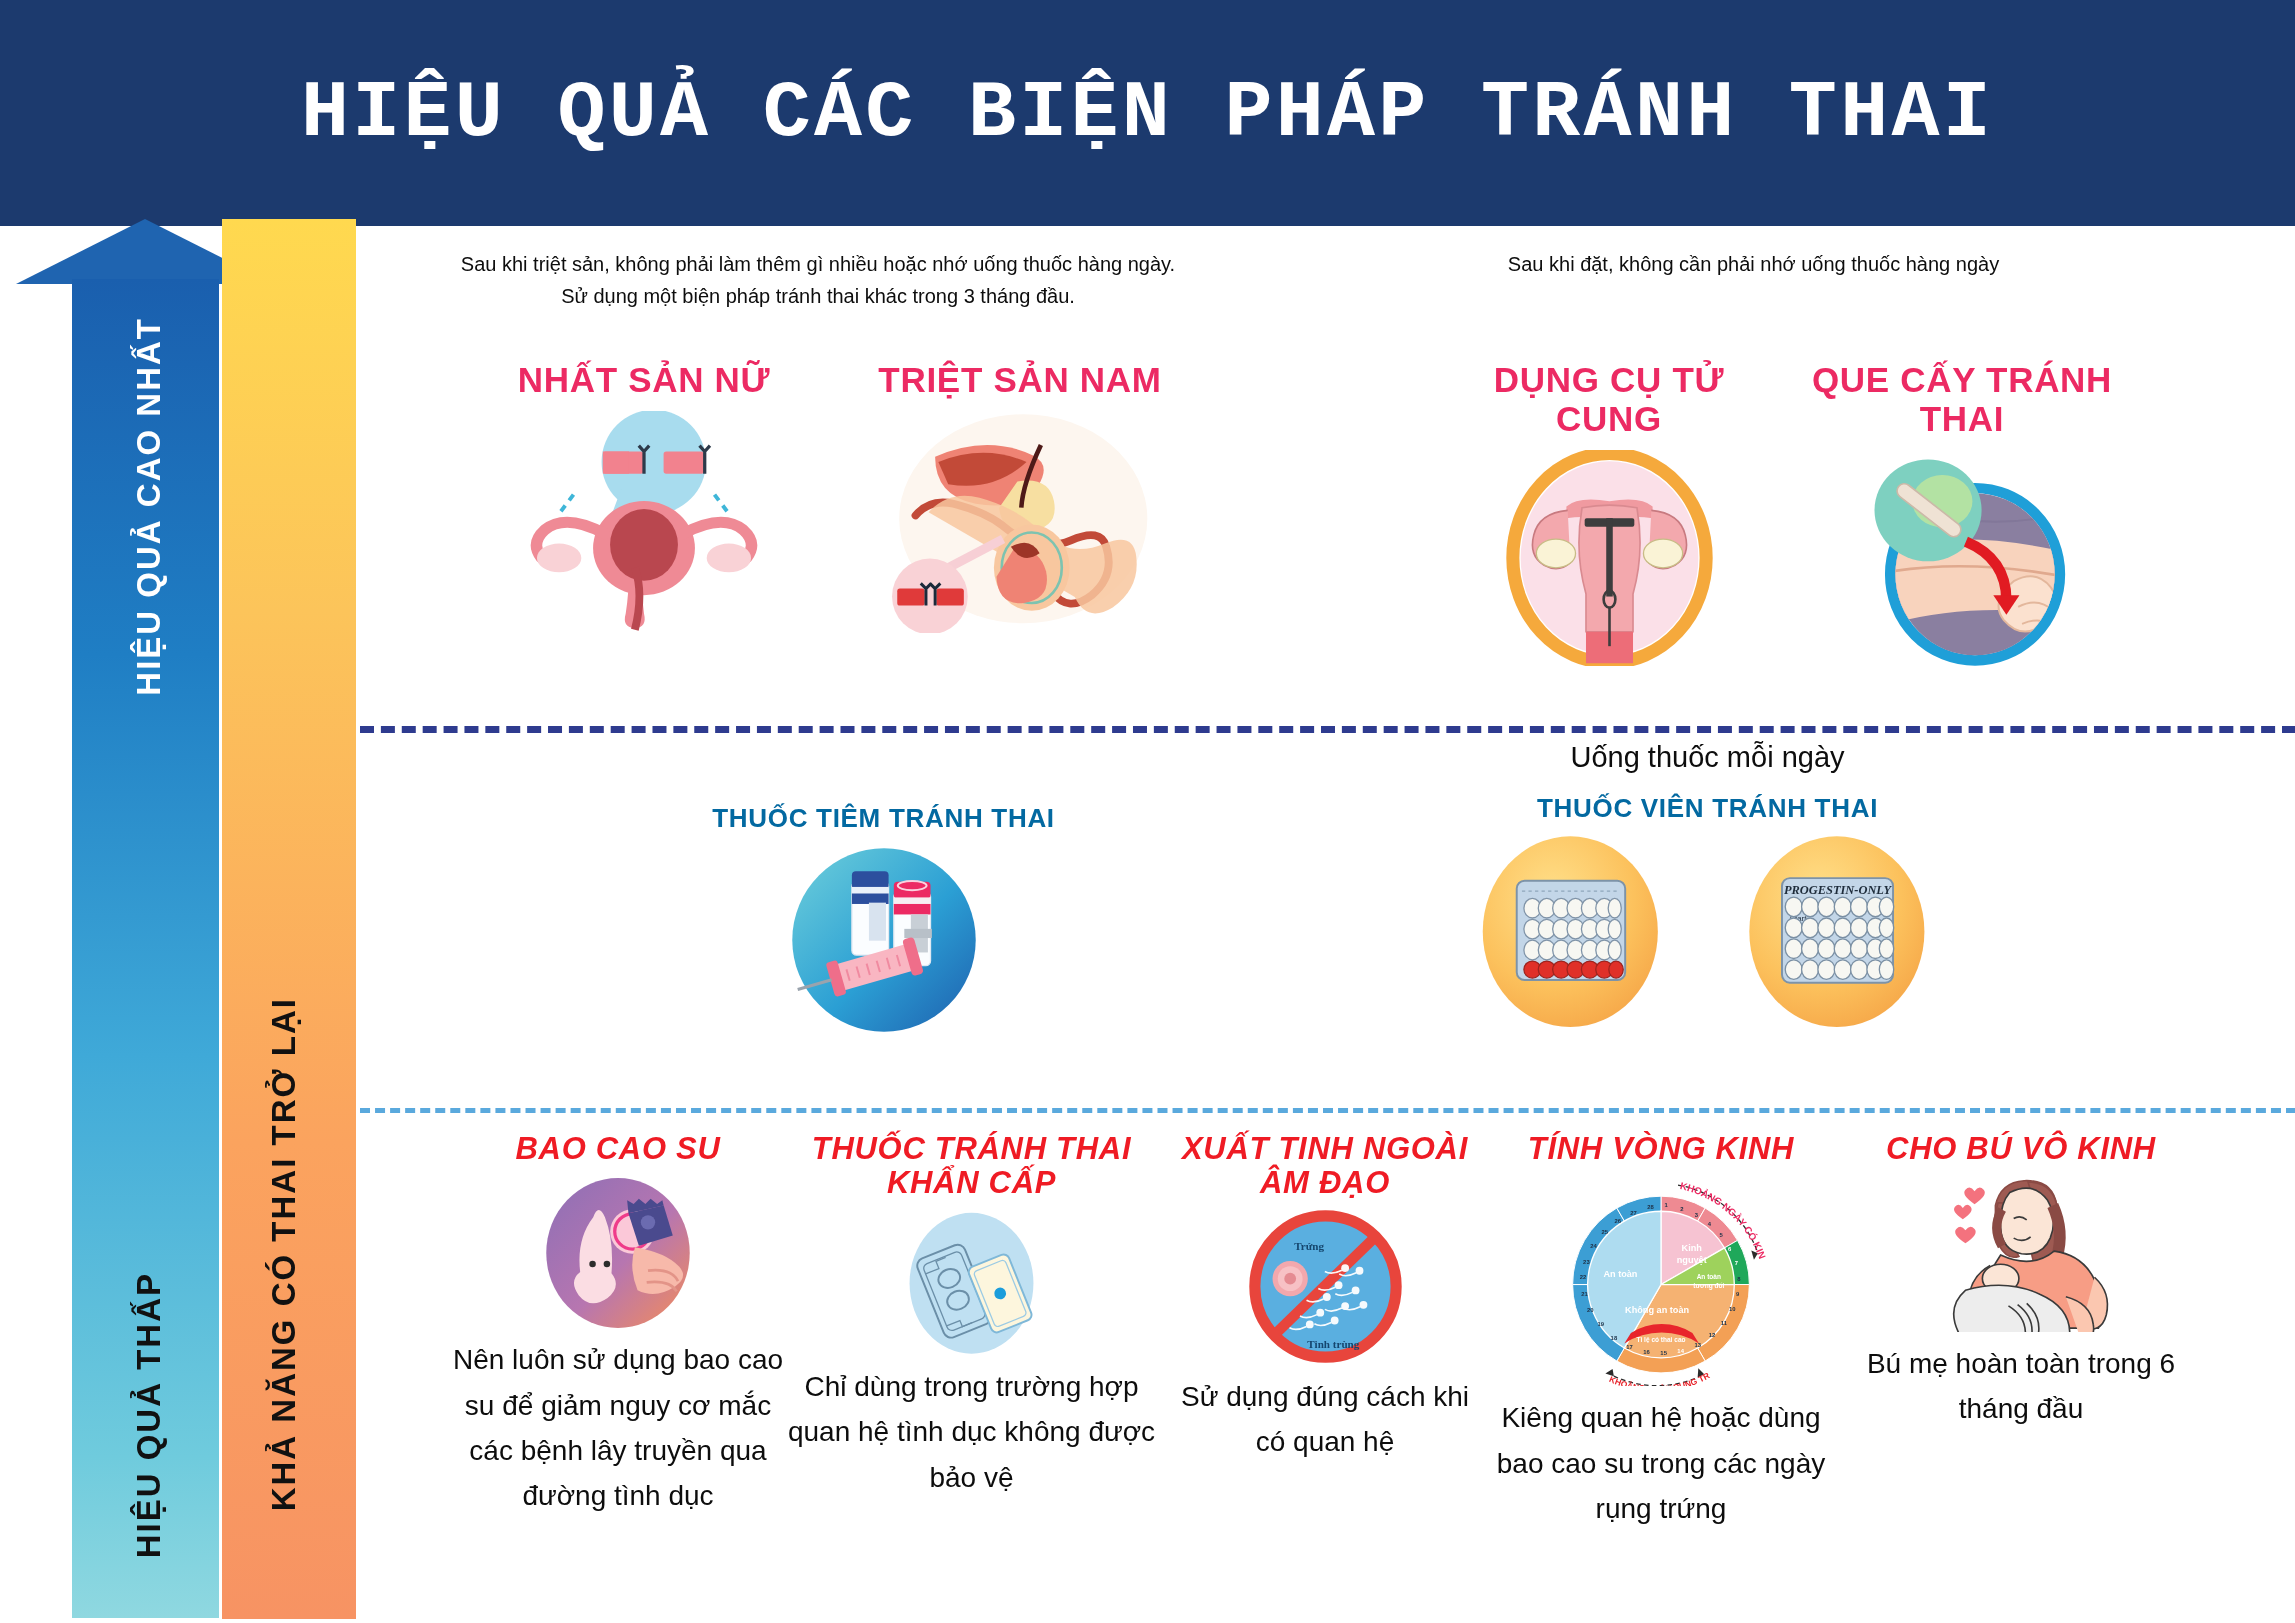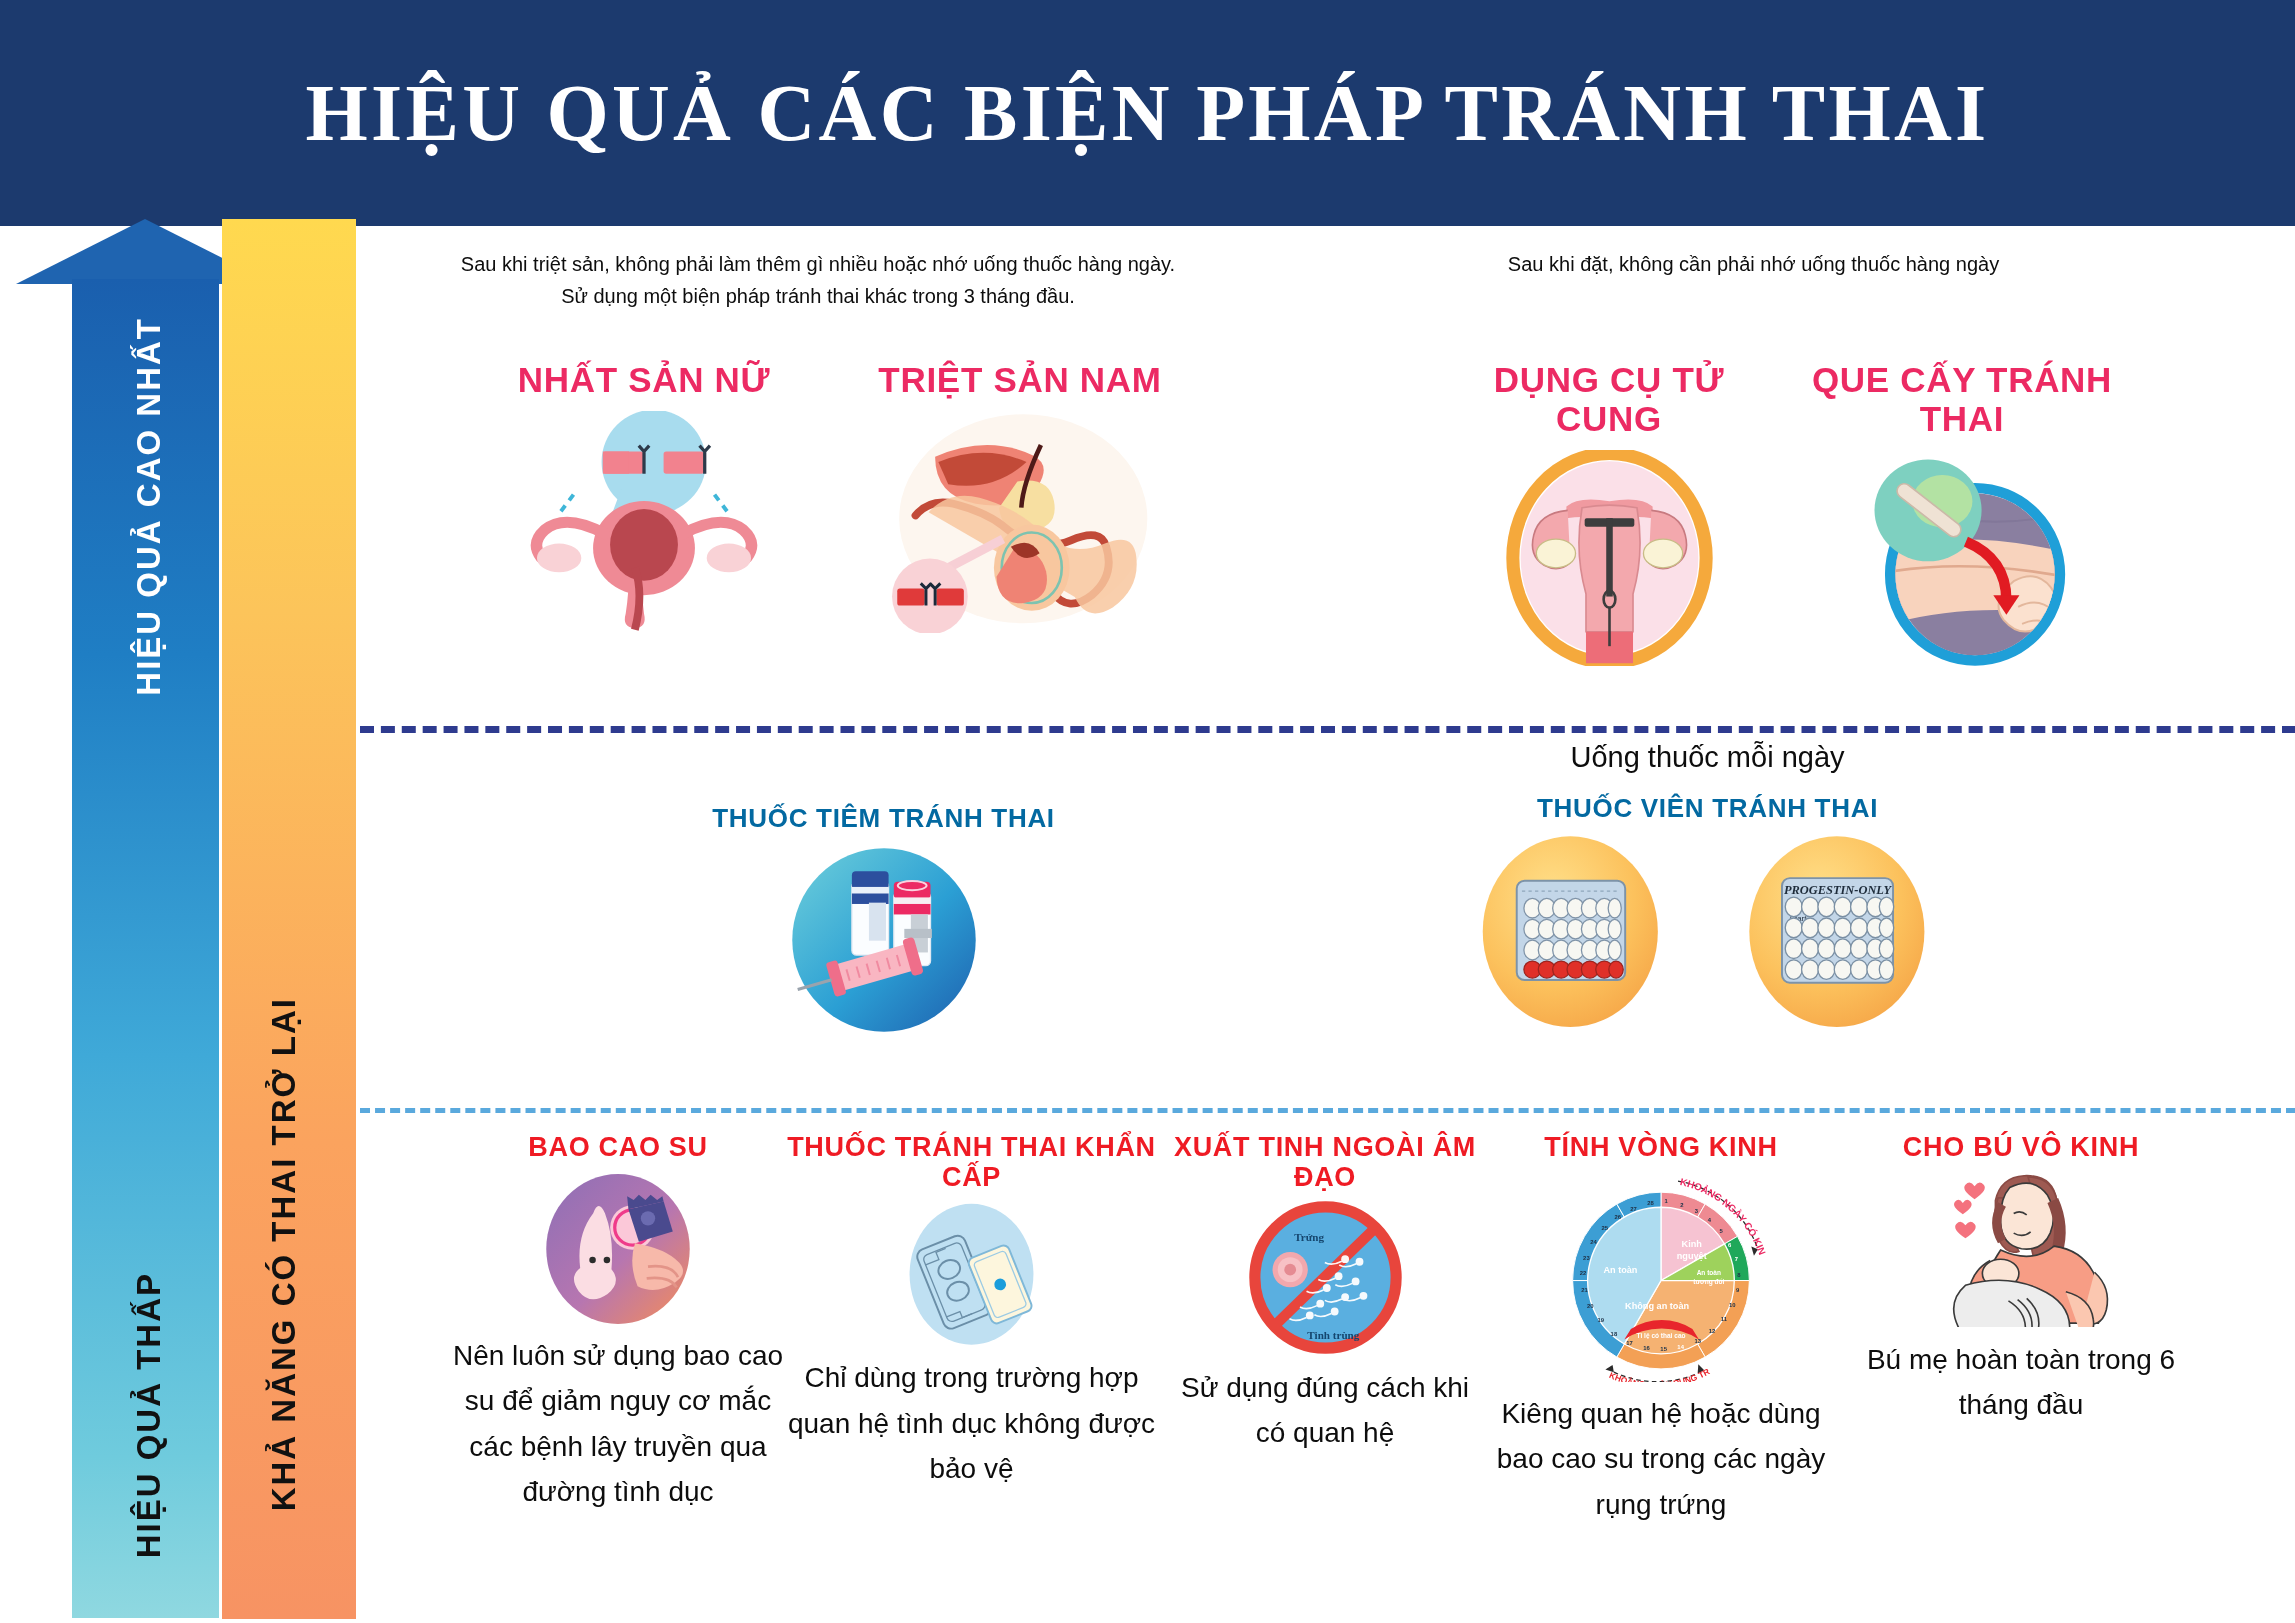--- a/index.html
+++ b/index.html
@@ -15,21 +15,21 @@
   .header {
     position: absolute; left: 0; top: 0; width: 2295px; height: 226px;
     background: #1c3a6e;
     display: flex; align-items: center; justify-content: center;
   }
   .header-title {
     color: #ffffff;
     font-size: 80px;
     font-weight: bold;
     letter-spacing: 3.3px;
-    font-family: Liberation Serif, serif;
+    font-family: Liberation Mono, monospace;
     white-space: nowrap;
   }
 
   
   .eff-arrow {
     position: absolute; left: 72px; top: 219px; width: 147px; height: 1400px;
   }
   .eff-arrow .head {
     position: absolute; left: -56px; top: 0; width: 258px; height: 65px;
     background: #1f64b0;
@@ -74,21 +74,21 @@
   }
   .r1-note.left  { left: 85px;  top: 29px;  width: 746px; }
   .r1-note.right { left: 1073px; top: 29px;  width: 641px; }
 
   .method { position: absolute; text-align: center; }
   .m-title {
     font-weight: bold; line-height: 1.12; letter-spacing: 0.7px;
   }
   .m-title.pink { color: #ec2a63; font-size: 35px; }
   .m-title.green { color: #0369a1; font-size: 26px; }
-  .m-title.red { color: #ef1b24; font-size: 27px; }
+  .m-title.red { color: #ef1b24; font-size: 31px; font-style: italic; }
 
   .m-art { position: relative; margin: 11.8px auto 0; }
 
   
   .row2 { position: absolute; left: 0; top: 510px; width: 1936px; height: 379px; }
   .r2-note { position:absolute; font-size: 29px; color:#0d0d0d; text-align:center; }
 
   
   .row3 { position: absolute; left: 0; top: 893px; width: 1936px; height: 507px; }
   .m-cap {

